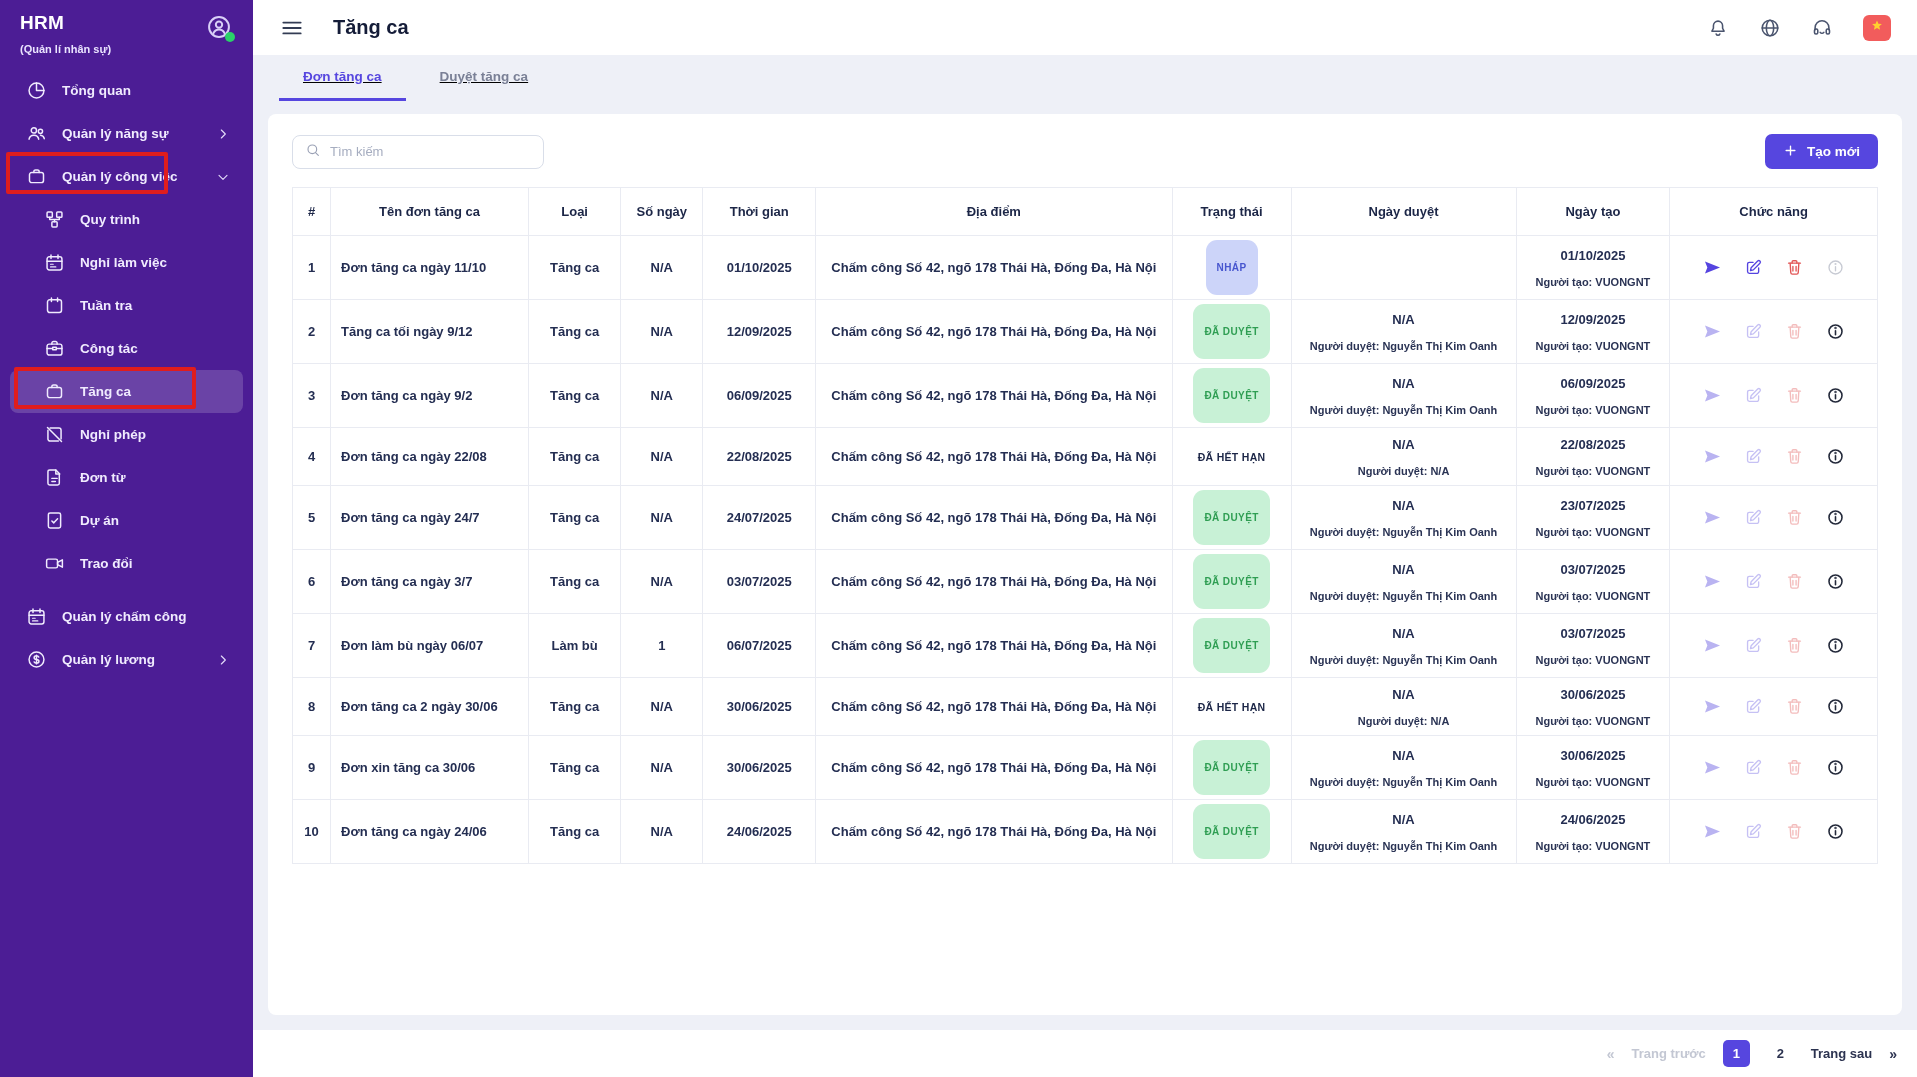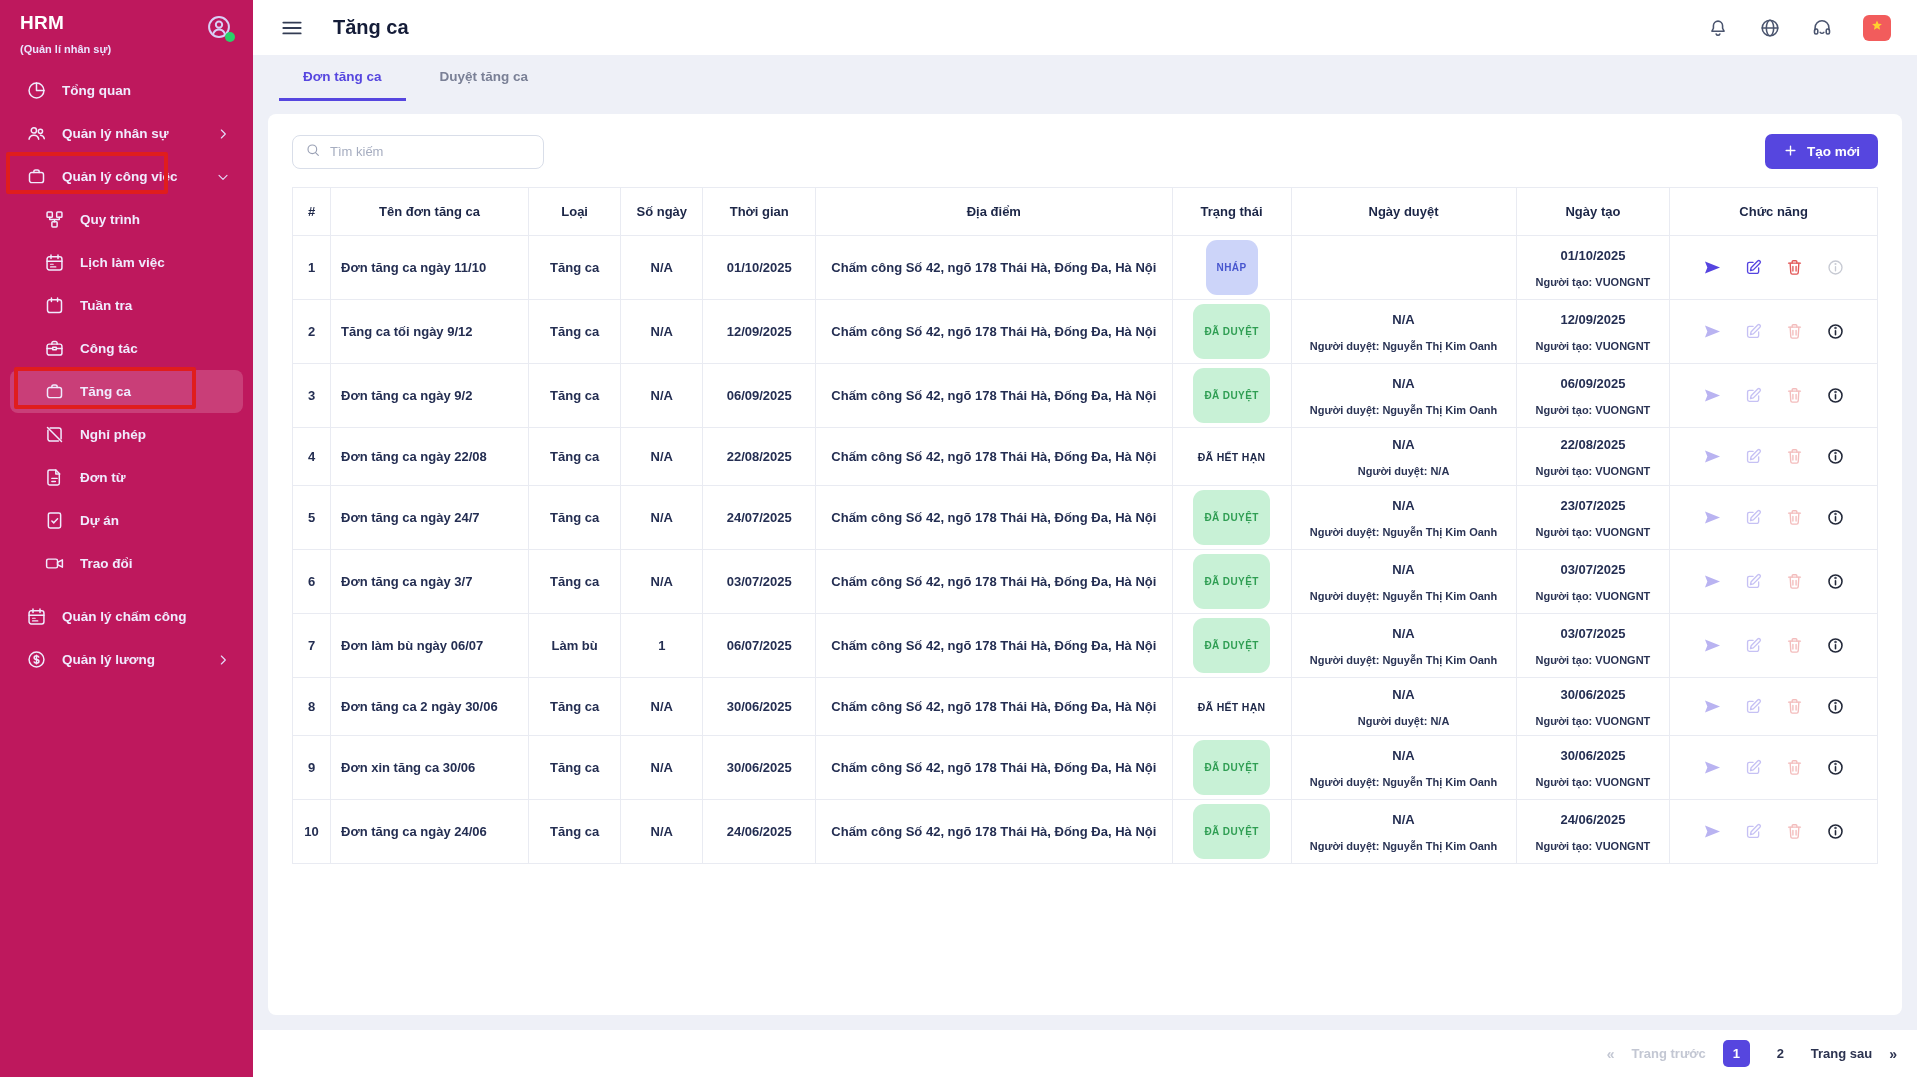--- a/index.html
+++ b/index.html
@@ -1,21 +1,21 @@
 <!DOCTYPE html>
 <html><head>
 <meta charset="utf-8">
 <style>
   * { box-sizing: border-box; margin: 0; padding: 0; }
   html,body { width: 1917px; height: 1077px; overflow: hidden; }
   body { font-family: "Liberation Sans", sans-serif; background: #eef0f7; }
   .app { display: flex; width: 100%; height: 100%; }
 
   
-  .sidebar { width: 253px; min-width: 253px; background: #be185d; color: #fff; position: relative; display: flex; flex-direction: column; overflow: hidden; }
+  .sidebar { width: 253px; min-width: 253px; background: #4c1d95; color: #fff; position: relative; display: flex; flex-direction: column; overflow: hidden; }
   .sb-head { padding: 12px 16px 0 20px; position: relative; }
   .sb-title { font-size: 19px; font-weight: 800; letter-spacing: .3px; }
   .sb-sub { font-size: 11px; margin-top: 9px; color: #eae4ff; font-weight: 700; }
   .sb-avatar { position: absolute; top: 13px; right: 20px; width: 28px; height: 28px; color: #d9d0f7; }
   .sb-avatar svg { width: 28px; height: 28px; }
   .sb-avatar .dot { position: absolute; right: -2px; bottom: -1px; width: 10px; height: 10px; border-radius: 50%; background: #2ad169; }
   .nav { margin-top: 14px; flex: 1; }
   .nav-item { position: relative; height: 43px; display: flex; align-items: center; margin: 0 10px; border-radius: 8px; cursor: pointer; color: #f0ebfe; }
   .nav-item.level0 { padding-left: 16px; }
   .nav-item.level1 { padding-left: 34px; }
@@ -34,21 +34,21 @@
   .topbar { height: 55px; background: #fff; display: flex; align-items: center; padding: 0 26px; flex: none; }
   .burger { width: 26px; height: 26px; color: #333c54; margin-right: 28px; cursor: pointer; }
   .burger svg { width: 26px; height: 26px; }
   .page-title { font-size: 20px; font-weight: 800; color: #141c38; }
   .top-icons { margin-left: auto; display: flex; align-items: center; gap: 30px; }
   .top-ic { width: 22px; height: 22px; color: #4a546e; cursor: pointer; }
   .top-ic svg { width: 22px; height: 22px; }
   .flag { width: 28px; height: 26px; background: #f25c5c; border-radius: 6px; display: flex; align-items: center; justify-content: center; color: #ffd02e; cursor: pointer; }
   .flag svg { width: 16px; height: 16px; }
 
-  .tabbar { height: 46px; display: flex; align-items: stretch; padding: 0 26px; gap: 10px; flex: none; }
+  .tabbar { height: 46px; display: flex; align-items: stretch; padding: 0 26px; gap: 10px; flex: none; text-decoration: underline; }
   .tab { font-size: 13.5px; font-weight: 700; padding: 14px 24px 0; color: #7a8096; border-bottom: 3px solid transparent; cursor: pointer; }
   .tab.active { color: #5646df; border-bottom-color: #5646df; }
 
   .content { flex: 1; padding: 13px 15px 15px; display: flex; min-height: 0; }
   .card { background: #fff; border-radius: 8px; flex: 1; padding: 20px 24px; display: flex; flex-direction: column; }
   .toolbar { display: flex; align-items: center; justify-content: space-between; flex: none; }
   .search { display: flex; align-items: center; gap: 9px; width: 252px; height: 34px; border: 1px solid #d9dee9; border-radius: 8px; padding: 0 12px; color: #9aa1b5; background: #fff; }
   .search svg { width: 16px; height: 16px; flex: none; }
   .search input { border: none; outline: none; flex: 1; font-size: 13px; color: #333; background: transparent; font-family: inherit; min-width: 0; }
   .search input::placeholder { color: #a6adc0; }
@@ -110,21 +110,21 @@
             </svg></span>
           <span class="nav-label">Tổng quan</span>
         </div>
         <div class="nav-item level0">
           <span class="ic"><svg viewBox="0 0 24 24" fill="none" stroke="currentColor" stroke-width="1.7" stroke-linecap="round" stroke-linejoin="round">
               <circle cx="9" cy="8.5" r="3"></circle>
               <path d="M3.5 18.5c.5-3 2.7-4.6 5.5-4.6s5 1.6 5.5 4.6"></path>
               <circle cx="16.5" cy="9.5" r="2.4"></circle>
               <path d="M16.5 13.9c2.3.2 4 1.6 4.4 4"></path>
             </svg></span>
-          <span class="nav-label">Quản lý nhân sự</span>
+          <span class="nav-label">Quản lý năng sự</span>
           <span class="nav-chevron"><svg viewBox="0 0 24 24" fill="none" stroke="currentColor" stroke-width="1.7" stroke-linecap="round" stroke-linejoin="round">
               <path d="M9.5 6l6 6-6 6"></path>
             </svg></span>
         </div>
         <div class="nav-item level0">
           <span class="ic"><svg viewBox="0 0 24 24" fill="none" stroke="currentColor" stroke-width="1.7" stroke-linecap="round" stroke-linejoin="round">
               <rect x="4" y="7.5" width="16" height="11.5" rx="2.5"></rect>
               <path d="M9 7.5V6.3A1.8 1.8 0 0 1 10.8 4.5h2.4A1.8 1.8 0 0 1 15 6.3v1.2"></path>
             </svg></span>
           <span class="nav-label">Quản lý công việc</span>
@@ -141,21 +141,21 @@
               <path d="M6.5 9.5v2.5h11V9.5M12 12v2.5"></path>
             </svg></span>
           <span class="nav-label">Quy trình</span>
         </div>
         <div class="nav-item level1">
           <span class="ic"><svg viewBox="0 0 24 24" fill="none" stroke="currentColor" stroke-width="1.7" stroke-linecap="round" stroke-linejoin="round">
               <rect x="3.5" y="5.5" width="17" height="15" rx="2.5"></rect>
               <path d="M8 3.5v4M16 3.5v4M3.5 10.5h17"></path>
               <path d="M7.5 14h3M7.5 17h6" stroke-width="1.4"></path>
             </svg></span>
-          <span class="nav-label">Lịch làm việc</span>
+          <span class="nav-label">Nghỉ làm việc</span>
         </div>
         <div class="nav-item level1">
           <span class="ic"><svg viewBox="0 0 24 24" fill="none" stroke="currentColor" stroke-width="1.7" stroke-linecap="round" stroke-linejoin="round">
               <rect x="4" y="5.5" width="16" height="14.5" rx="2.5"></rect>
               <path d="M8.5 3.5v4M15.5 3.5v4"></path>
             </svg></span>
           <span class="nav-label">Tuần tra</span>
         </div>
         <div class="nav-item level1">
           <span class="ic"><svg viewBox="0 0 24 24" fill="none" stroke="currentColor" stroke-width="1.7" stroke-linecap="round" stroke-linejoin="round">

